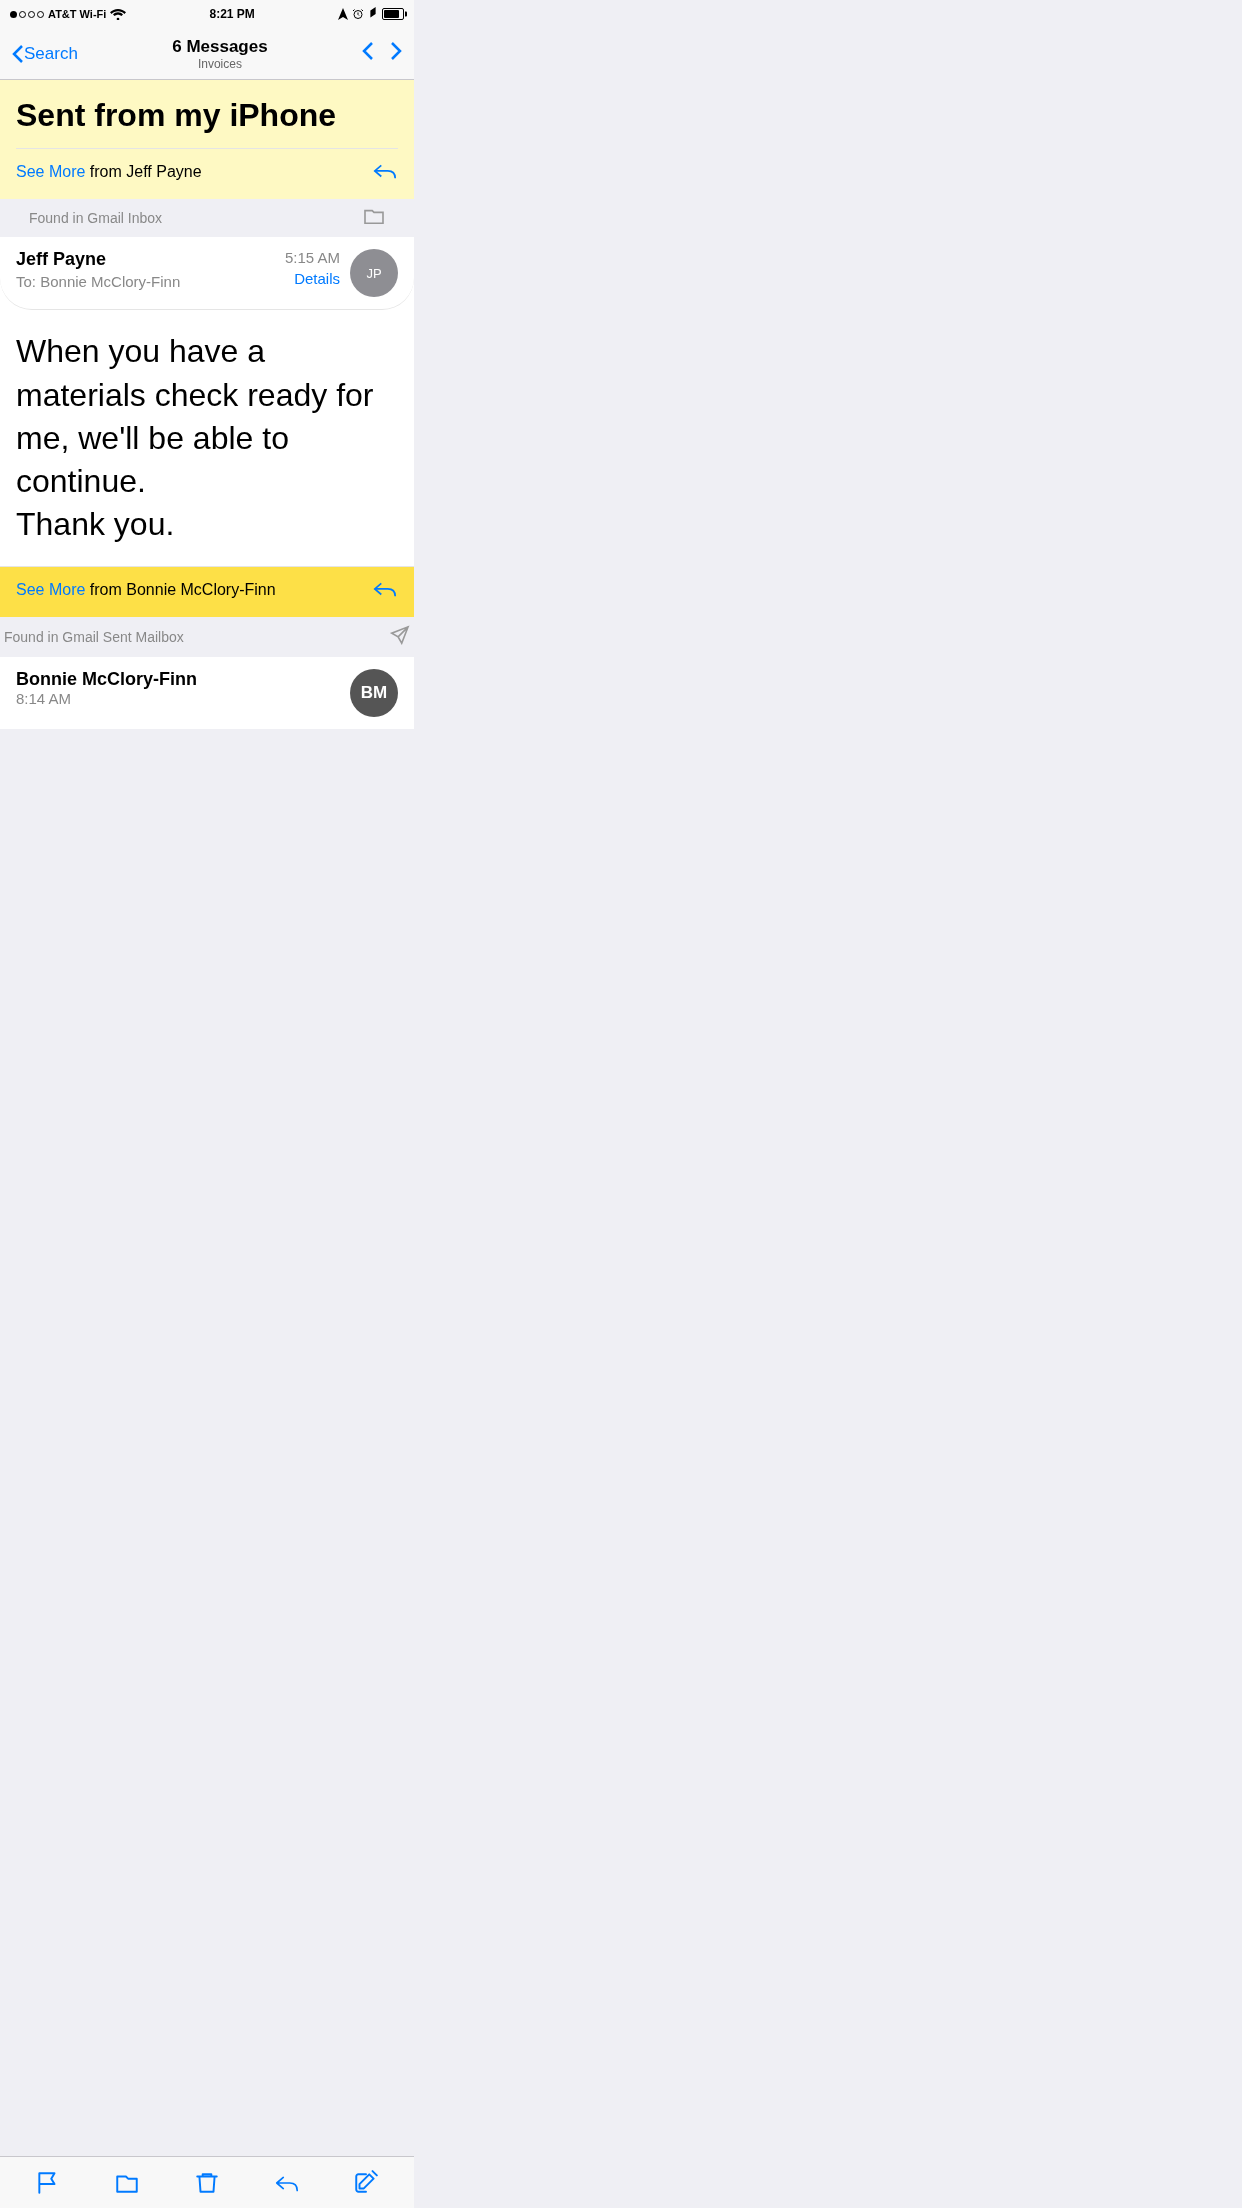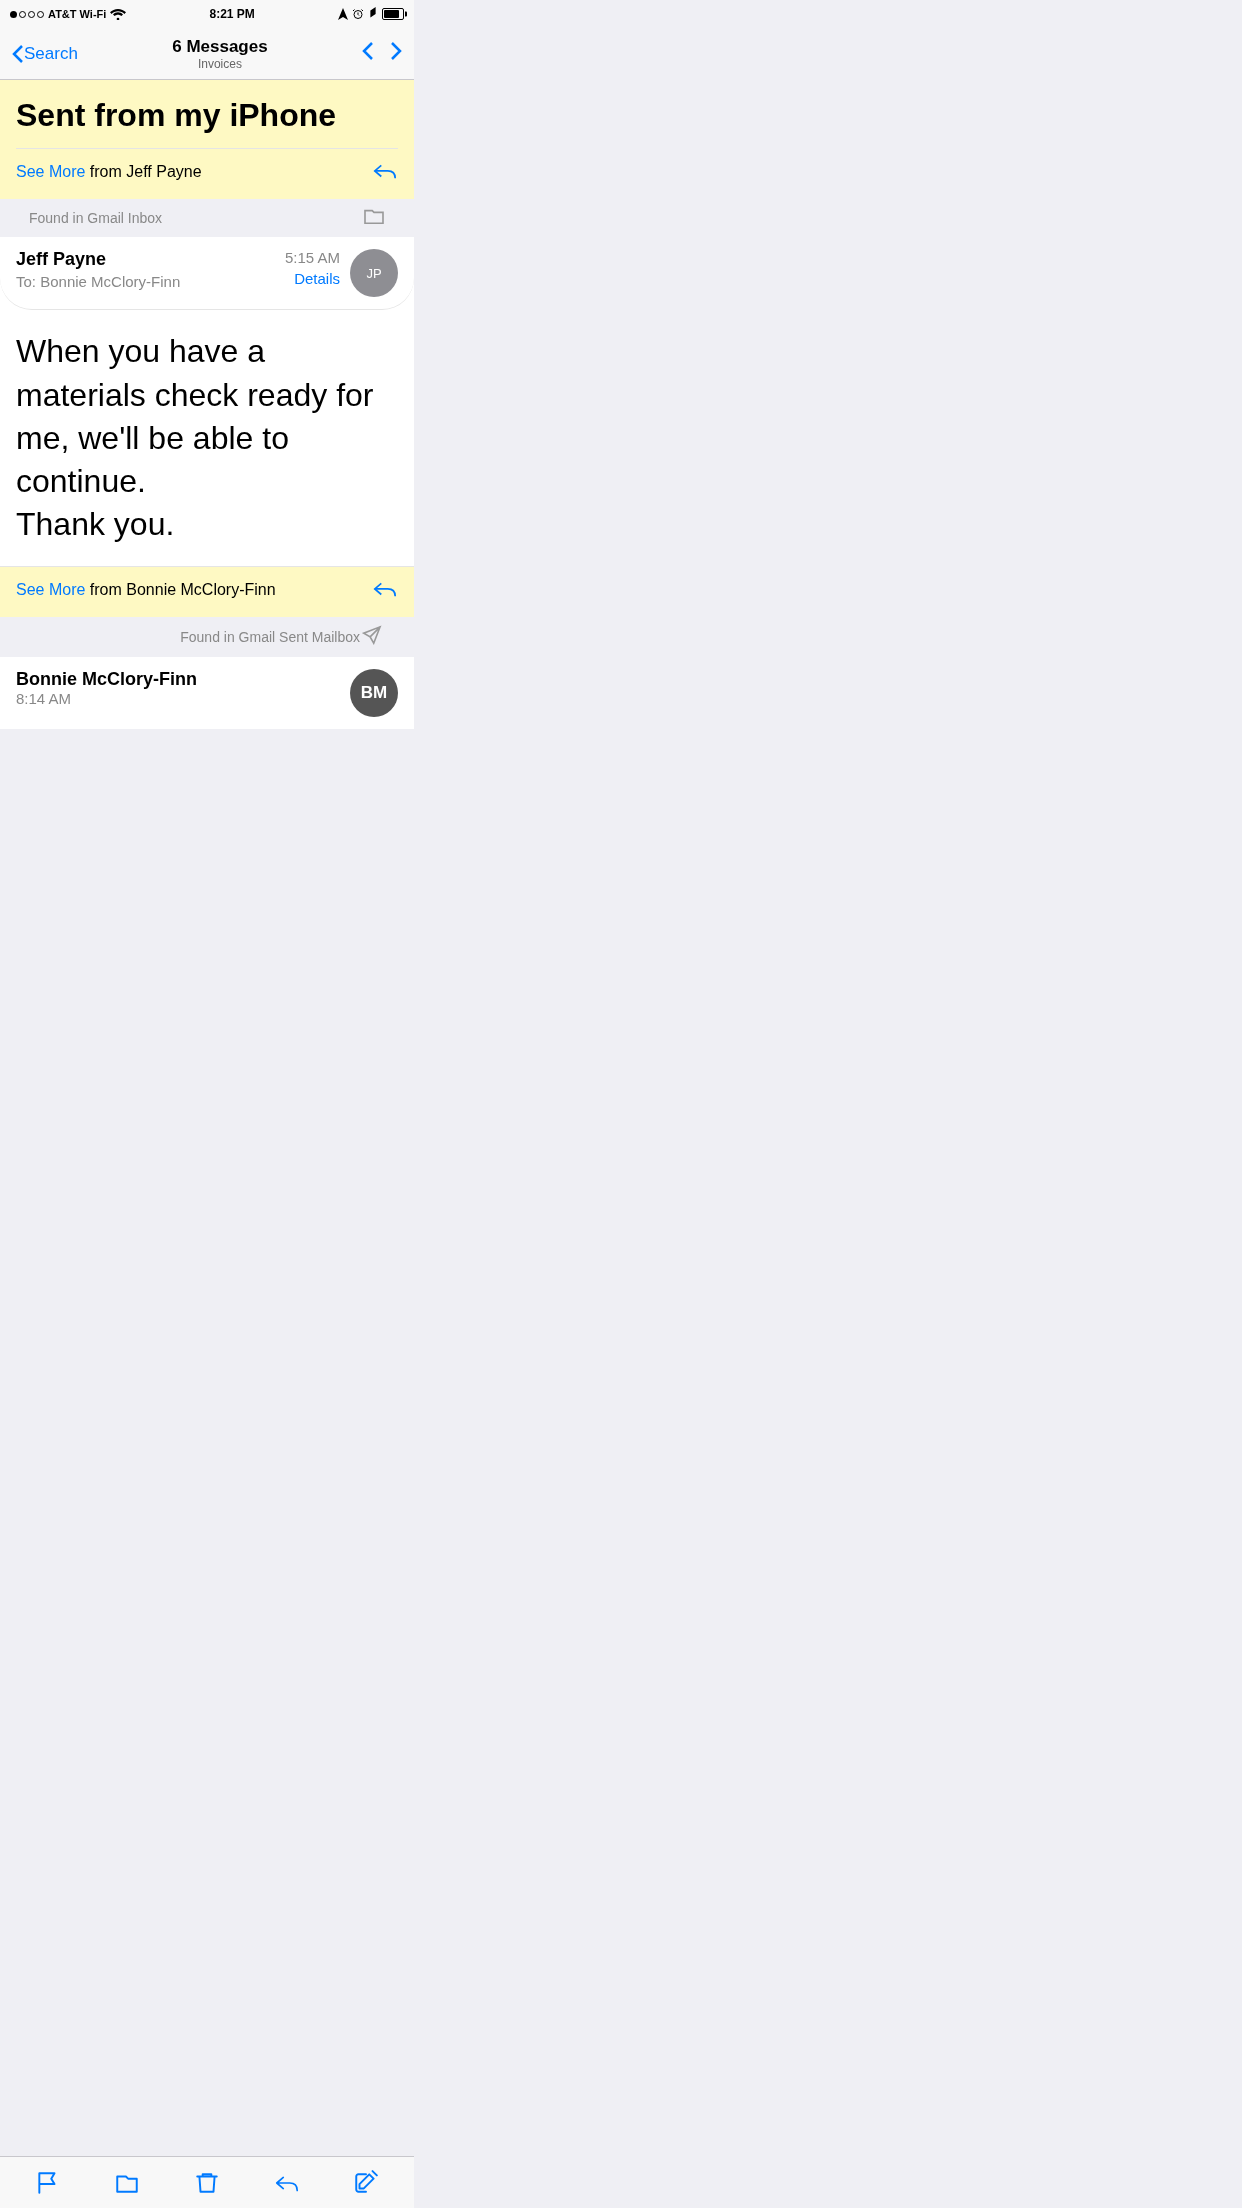--- a/index.html
+++ b/index.html
@@ -282,29 +282,29 @@
       line-height: 1.35;
       font-weight: 300;
     }
 
     .see-more-row-bottom {
       display: flex;
       justify-content: space-between;
       align-items: center;
       padding: 10px 16px 14px 16px;
       border-top: 1px solid #e5e5e5;
-      background: #fef9c3;
+      background: #fde047;
     }
 
     
     .section-header-2 {
       background: #efeff4;
-      padding: 8px 32px;
-      display: flex;
-      justify-content: flex-end;
+      padding: 8px 4px;
+      display: flex;
+      justify-content: space-between;
       align-items: center;
     }
 
     
     .email-preview {
       background: #fff;
       padding: 12px 16px;
       display: flex;
       justify-content: space-between;
       align-items: flex-start;

